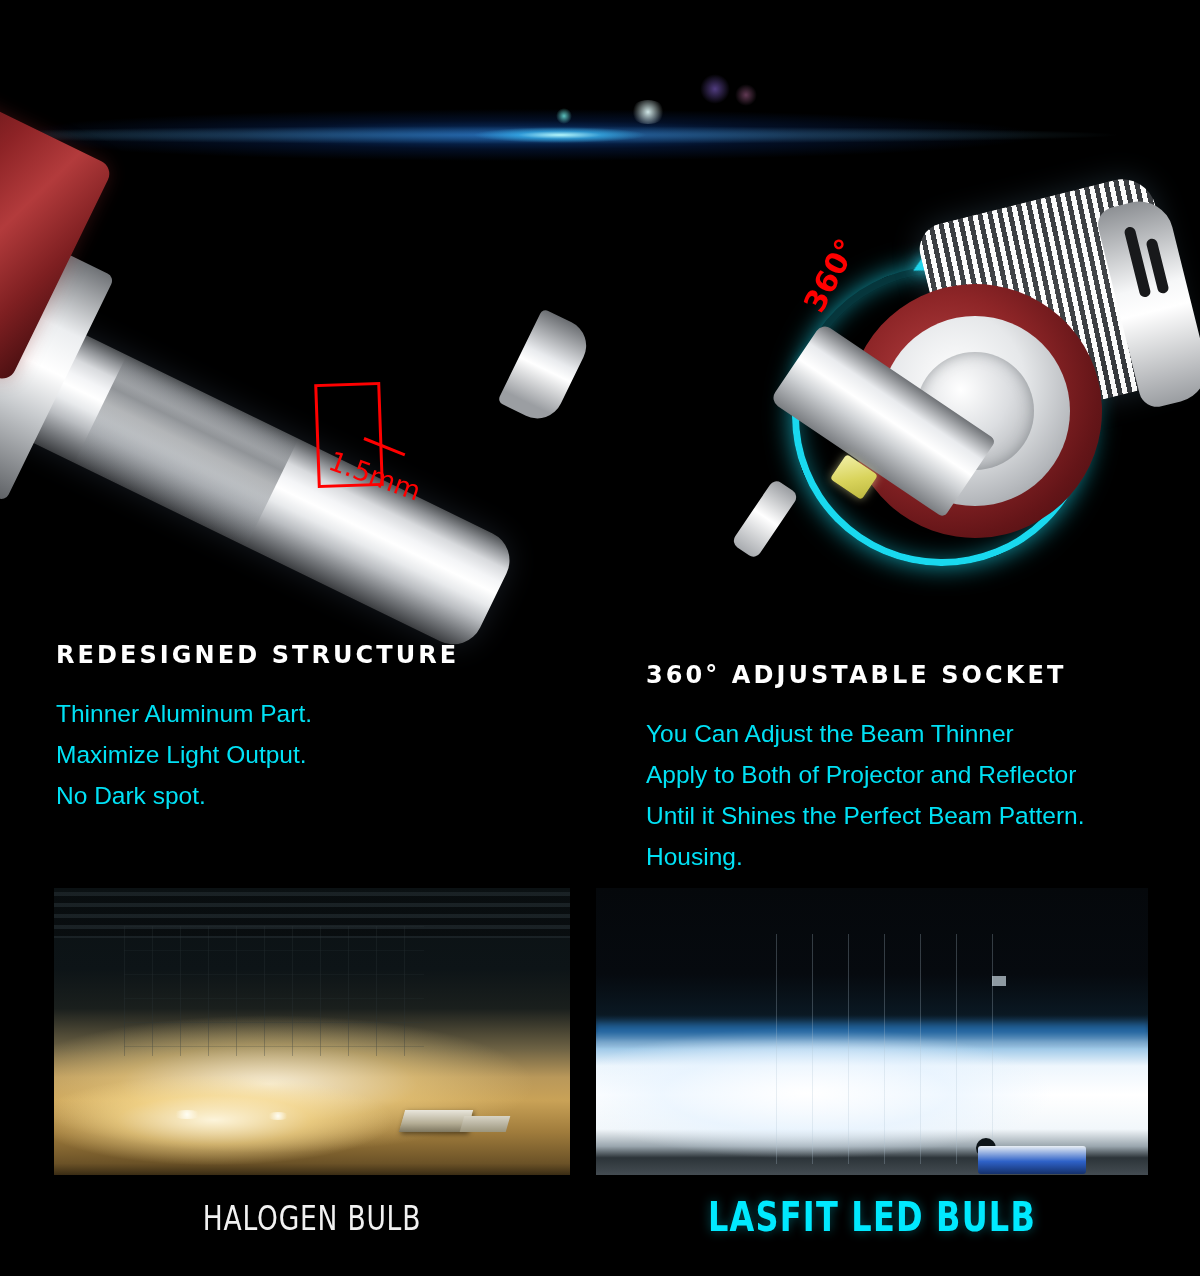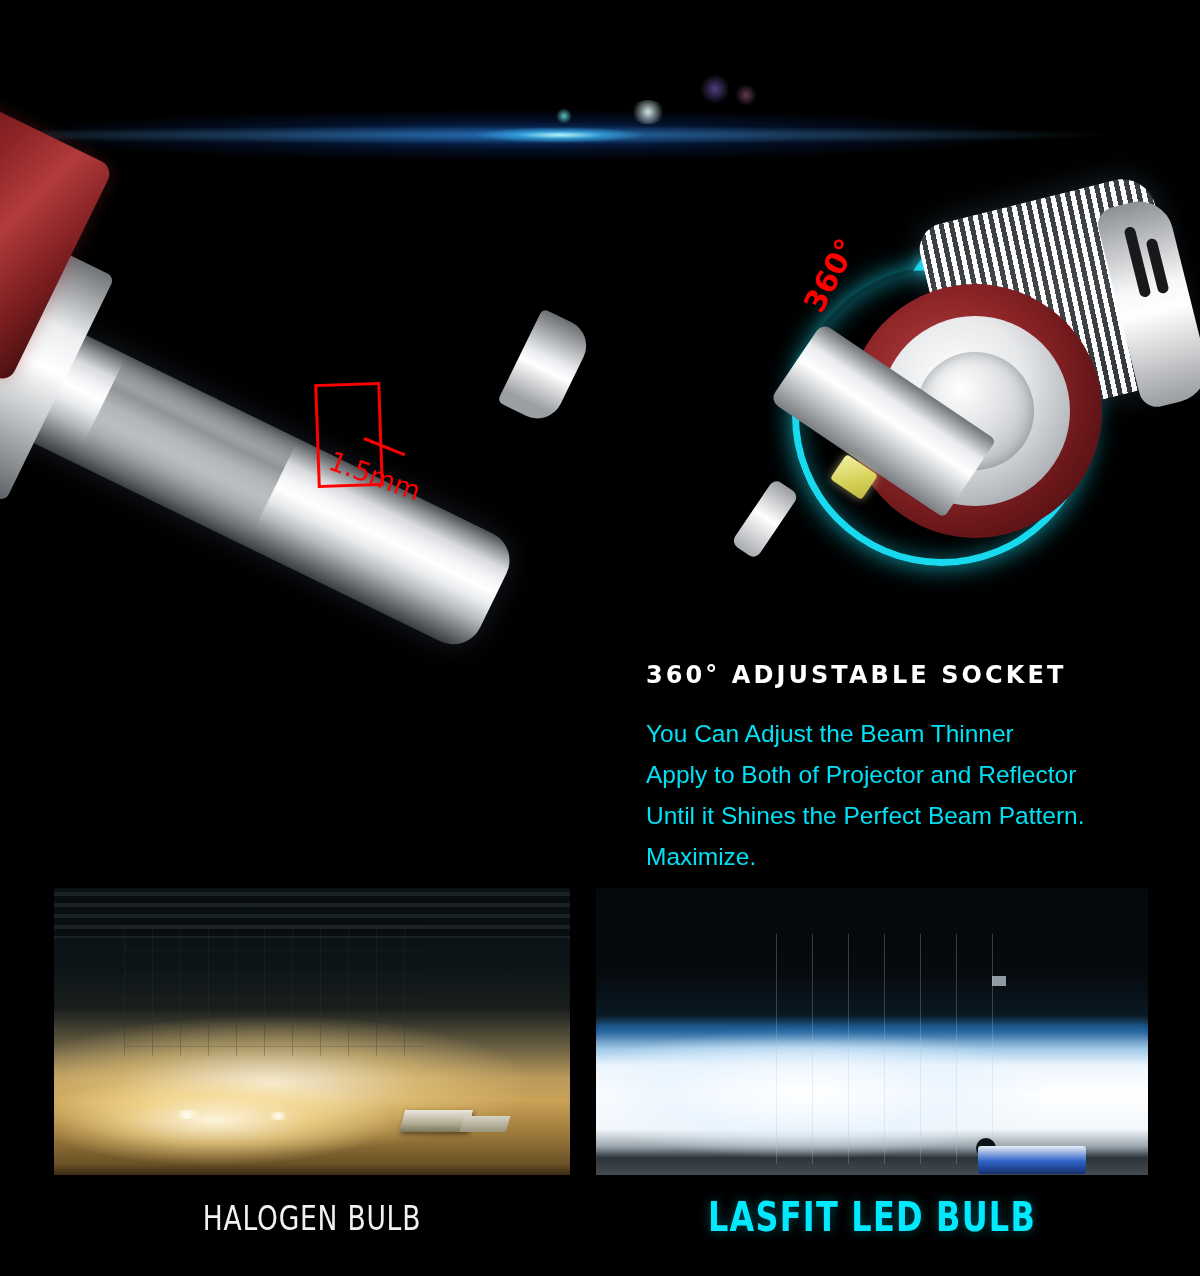--- a/index.html
+++ b/index.html
@@ -339,28 +339,36 @@
     <div class="br-slot s1"></div>
     <div class="br-slot s2"></div>
     <div class="br-ring"></div>
     <div class="br-ring-inner"></div>
     <div class="br-hub"></div>
     <div class="br-shaft"></div>
     <div class="br-chip"></div>
     <div class="br-endcap"></div>
   </div>
 
+  <div class="col col-left">
+    <div class="feat-head">REDESIGNED STRUCTURE</div>
+    <div class="feat-list">
+      <div class="feat-line">Thinner Aluminum Part.</div>
+      <div class="feat-line">Maximize Light Output.</div>
+      <div class="feat-line">No Dark spot.</div>
+    </div>
+  </div>
 
   <div class="col col-right">
     <div class="feat-head">360° ADJUSTABLE SOCKET</div>
     <div class="feat-list">
       <div class="feat-line">You Can Adjust the Beam Thinner</div>
       <div class="feat-line">Apply to Both of Projector and Reflector</div>
       <div class="feat-line">Until it Shines the Perfect Beam Pattern.</div>
-      <div class="feat-line">Maximize.</div>
+      <div class="feat-line">Housing.</div>
     </div>
   </div>
 
   <div class="photo photo-left">
     <div class="halogen-scene"></div>
     <div class="hal-blinds"></div>
     <div class="hal-grid"></div>
     <div class="hal-hotspot"></div>
     <div class="hal-hotspot2"></div>
     <div class="hal-box"></div>

